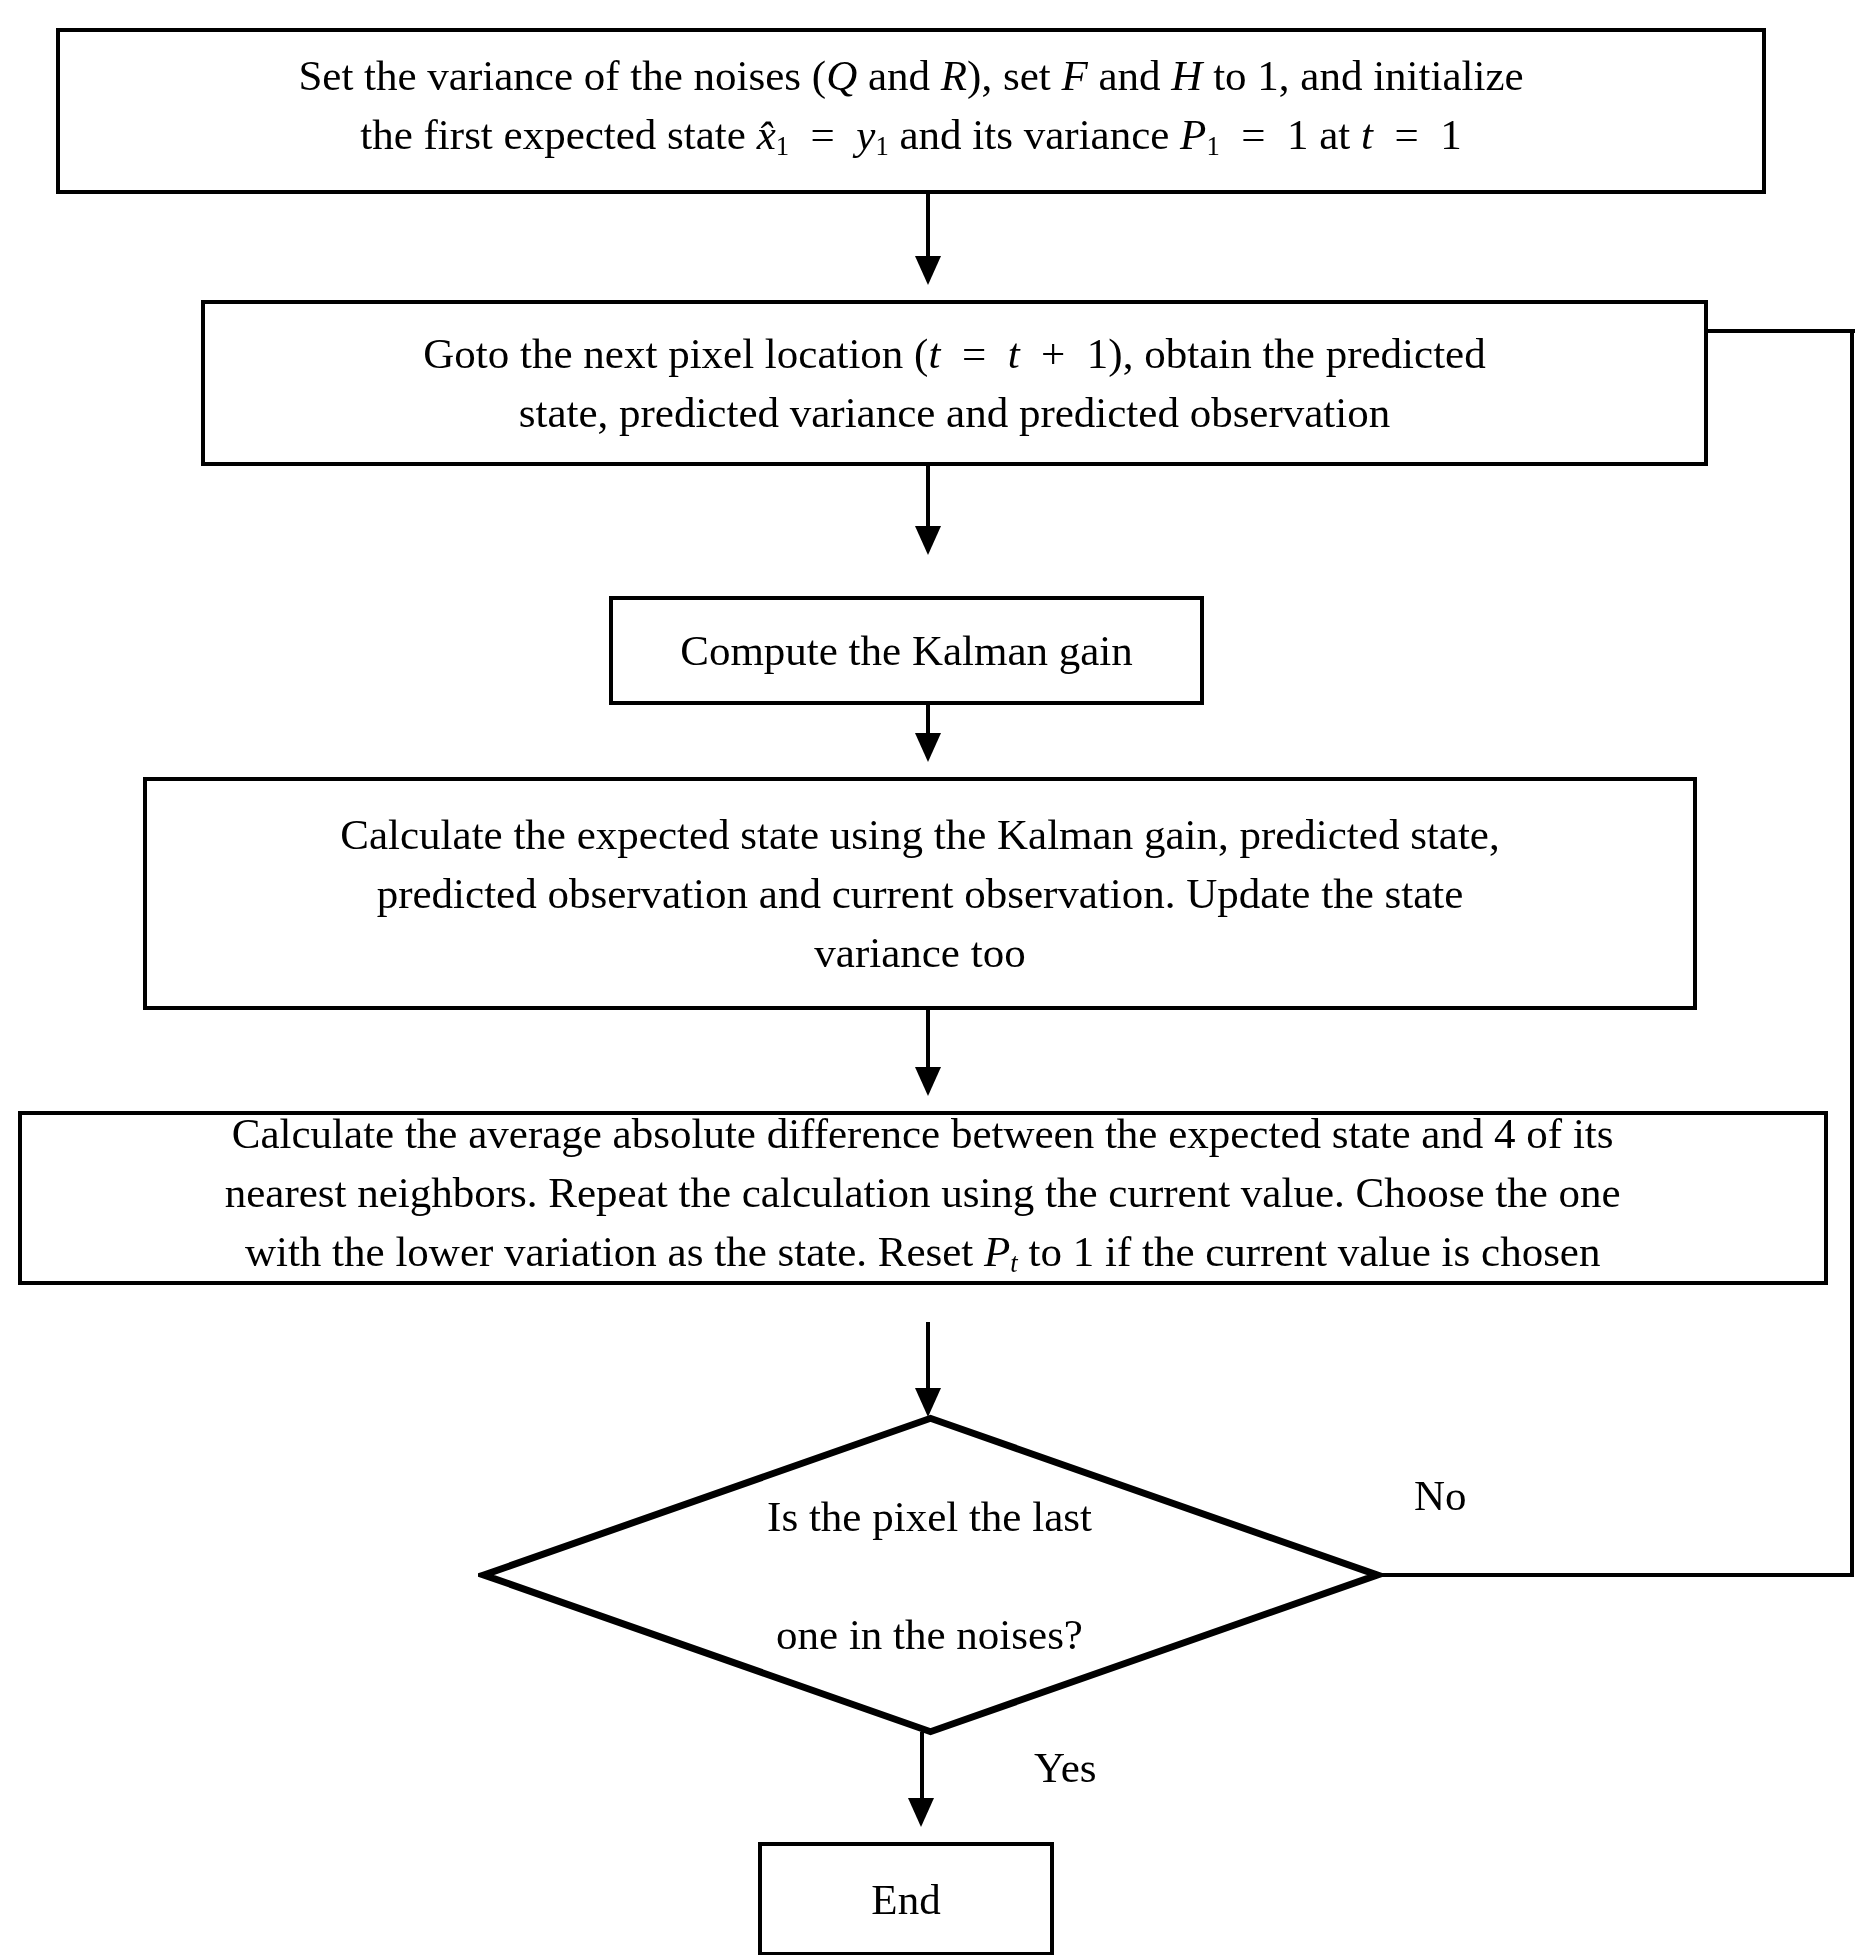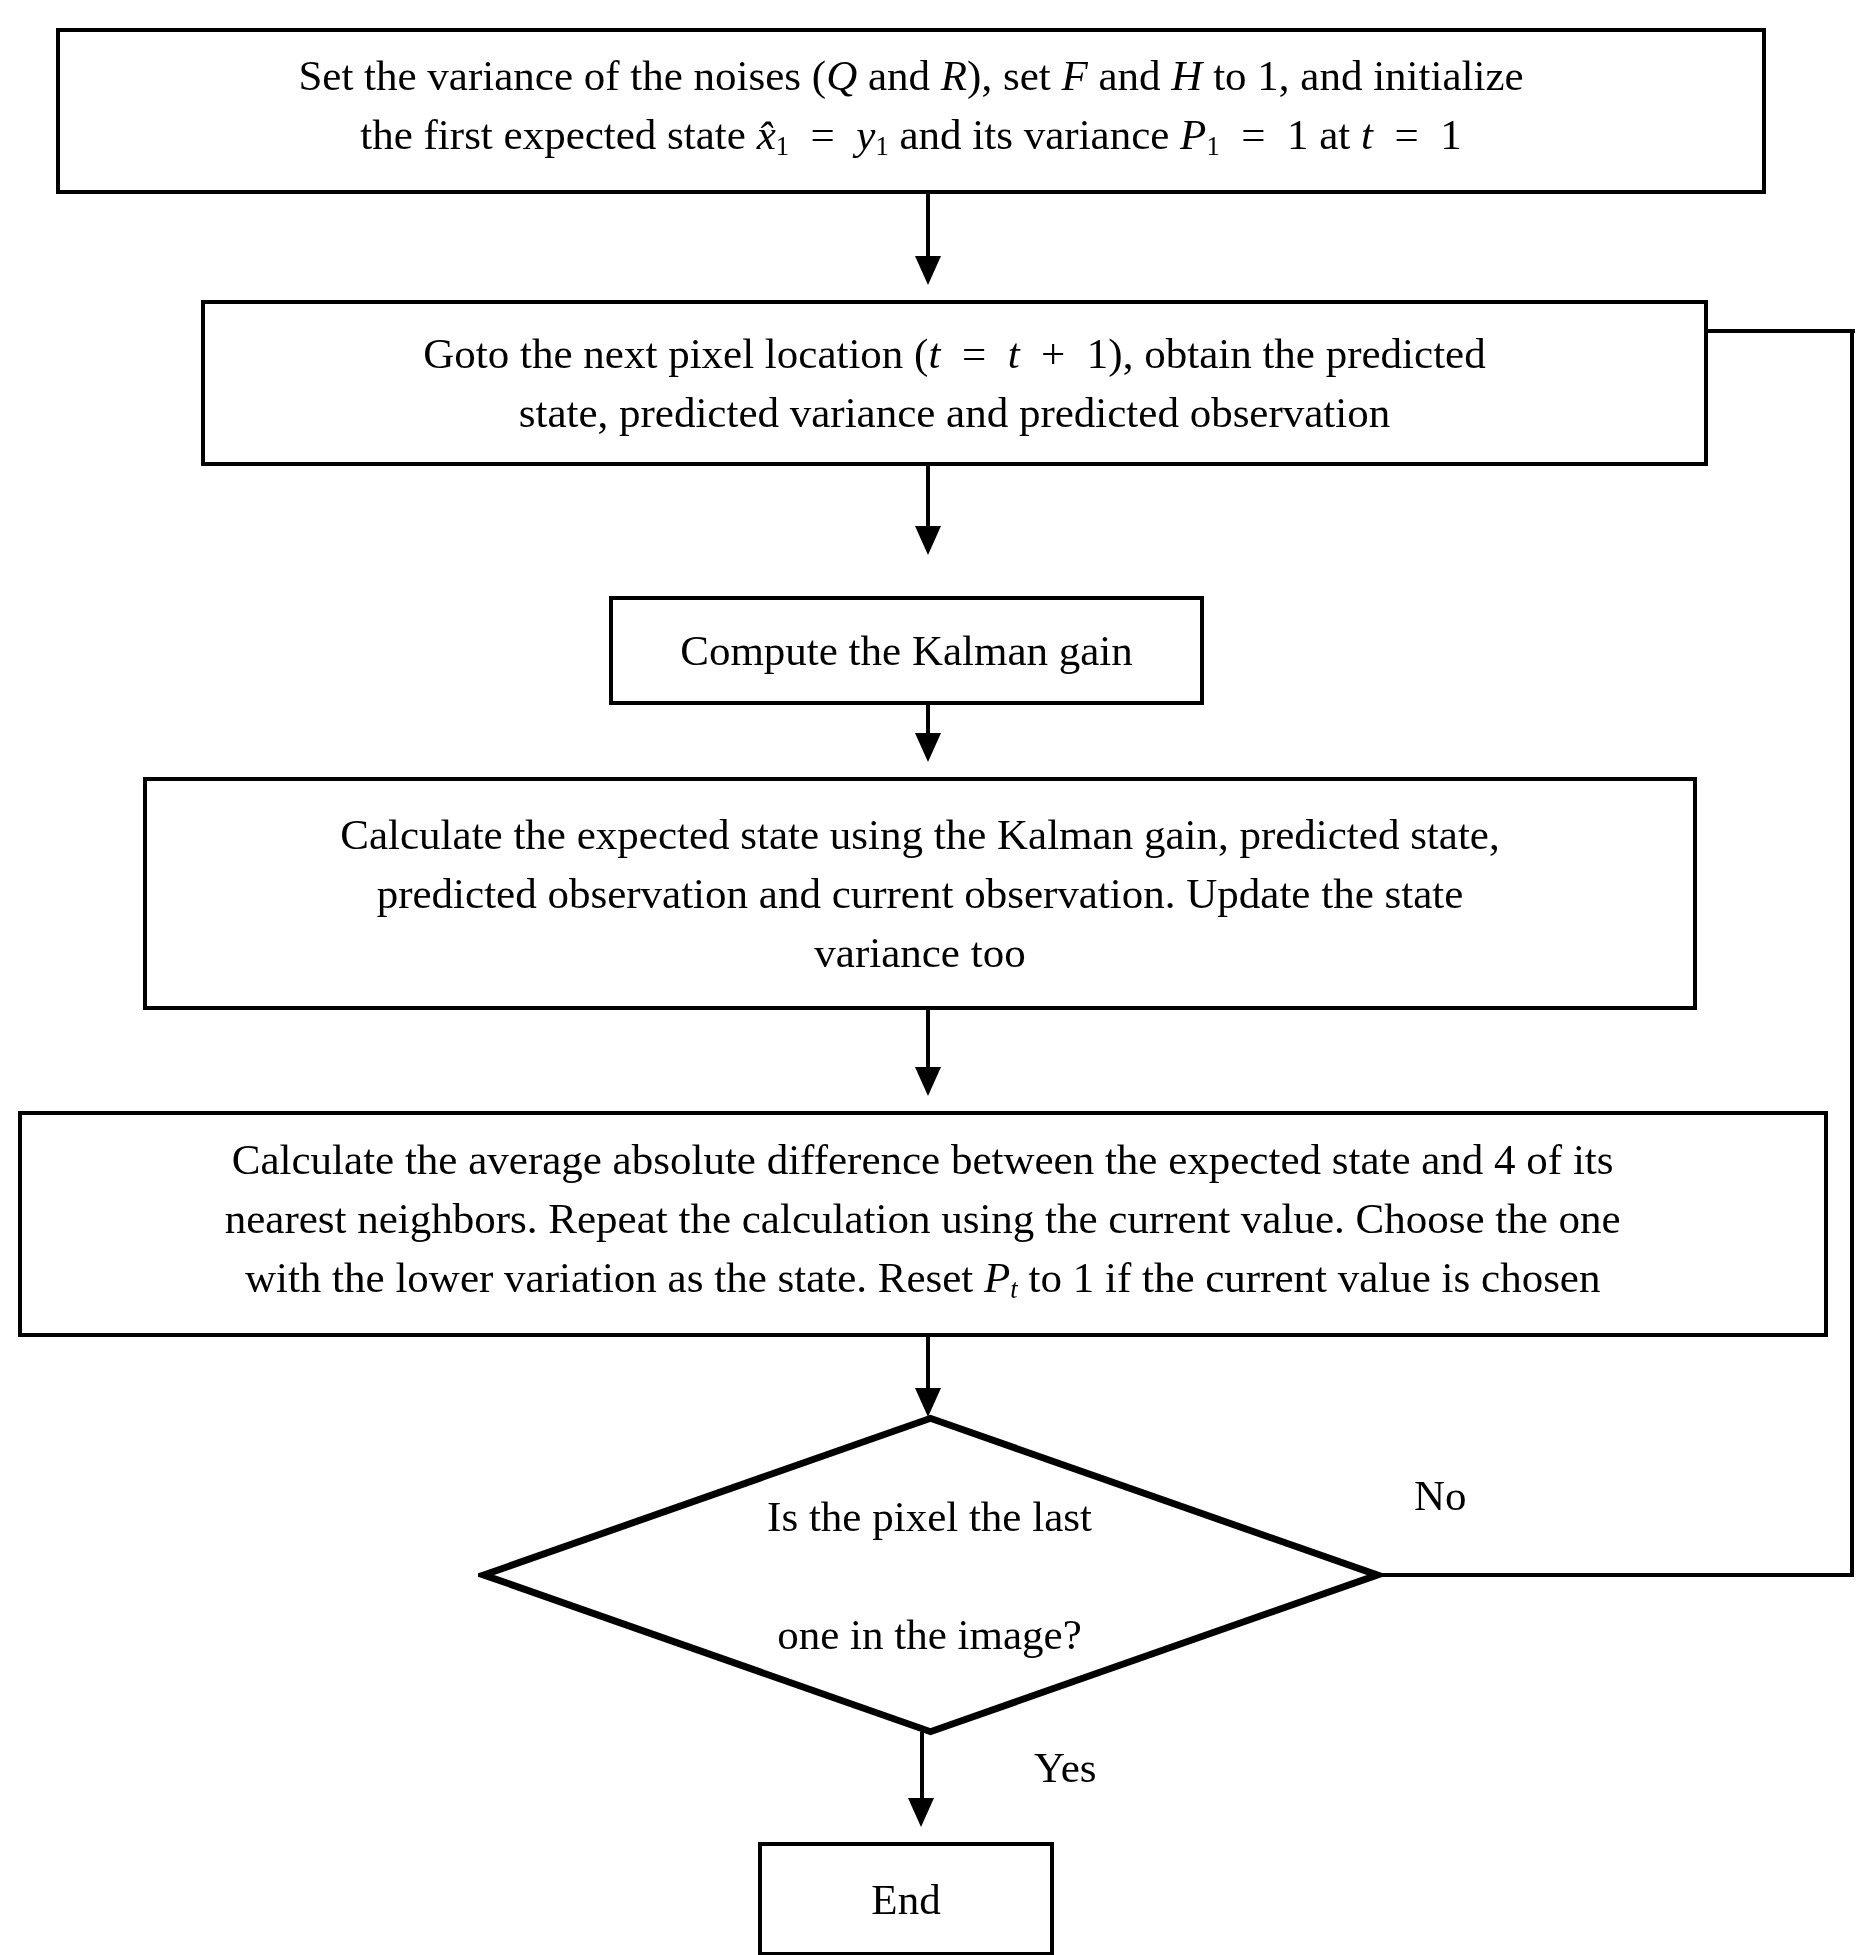--- a/index.html
+++ b/index.html
@@ -21,21 +21,21 @@
   .edge-label{position:absolute;font-size:43px;line-height:43px;}
   .diamond-svg{position:absolute;left:478px;top:1412px;}
   .diamond-text{position:absolute;left:664px;top:1468px;width:531px;height:215px;
                 display:flex;align-items:center;justify-content:center;text-align:center;
                 font-size:43px;line-height:59px;flex-direction:column;}
   
   #n-init{left:56px;top:12.7px;width:1710px;height:166px;}
   #n-goto{left:201px;top:285px;width:1507px;height:166px;}
   #n-kalman{left:609px;top:581px;width:595px;height:109px;}
   #n-expected{left:143px;top:762px;width:1554px;height:233px;}
-  #n-average{left:17.7px;top:1096px;width:1810px;height:226px;}
+  #n-average{left:17.7px;top:1096px;width:1810px;height:174px;}
   #n-end{left:758px;top:1827px;width:296px;height:114px;}
   
   #a1-line{left:926px;top:178px;height:81px;}
   #a1-head{left:915px;top:256px;}
   #a2-line{left:926px;top:450px;height:80px;}
   #a2-head{left:915px;top:526px;}
   #a3-line{left:926px;top:664px;height:72px;}
   #a3-head{left:915px;top:733px;}
   #a4-line{left:926px;top:994px;height:76px;}
   #a4-head{left:915px;top:1067px;}
@@ -99,21 +99,21 @@
   <div class="node" id="n-average">
     <div class="node-text"><span>Calculate the average absolute difference between the expected state and 4 of its</span><br><span>nearest neighbors. Repeat the calculation using the current value. Choose the one</span><br><span>with the lower variation as the state. Reset </span><span class="it">P</span><span class="it sub">t</span><span> to 1 if the current value is chosen</span></div>
   </div>
 
   <svg class="diamond-svg" id="diamond" width="905" height="326" viewBox="0 0 1430 516">
     <polygon points="8,258 715,10 1422,258 715,506" fill="#ffffff" stroke="#000000" stroke-width="11"></polygon>
   </svg>
   <div class="diamond-text">
       <span>Is the pixel the last</span>
       <br>
-      <span>one in the image?</span>
+      <span>one in the noises?</span>
     </div>
 
   <div class="edge-label" id="no-label">No</div>
   <div class="edge-label" id="yes-label">Yes</div>
 
   <div class="node" id="n-end">
     <div class="node-text"><span>End</span></div>
   </div>
 
 </div>

